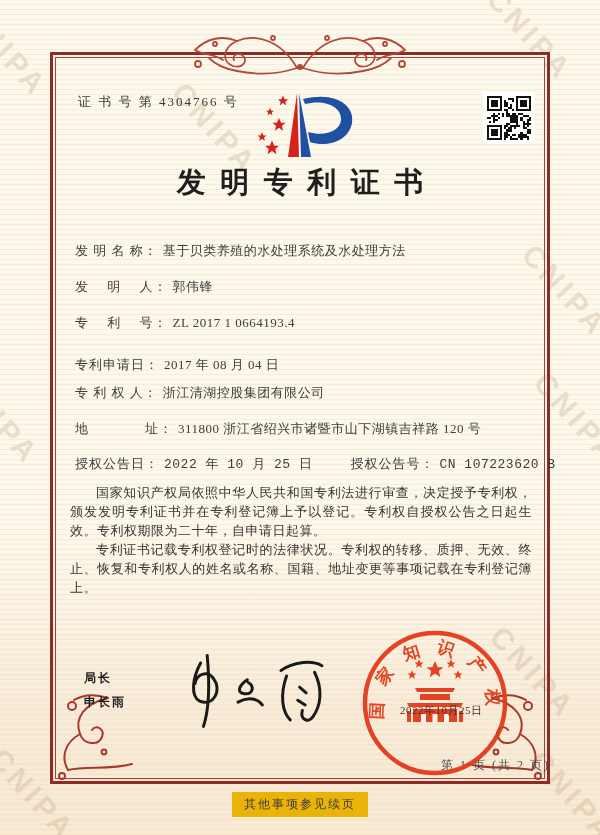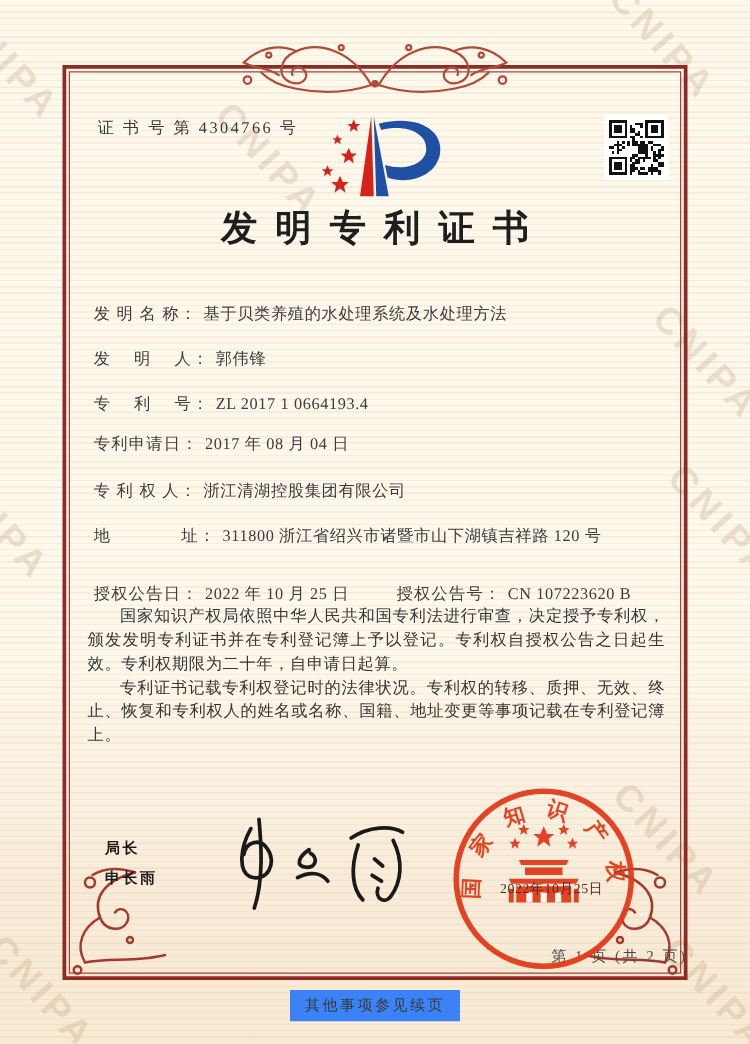--- a/index.html
+++ b/index.html
@@ -36,21 +36,21 @@
           font-size:12px;font-weight:600;color:#1c1c1c;letter-spacing:2px;}
   .signer.t{top:670px;} .signer.n{top:694px;font-family:Liberation Serif, serif;}
   .signature{position:absolute;left:172px;top:648px;width:160px;height:84px;z-index:6;}
   .seal{position:absolute;left:360px;top:628px;width:150px;height:150px;z-index:7;opacity:.95;}
   .seal text{font-family:"Liberation Serif","DejaVu Serif",serif;}
   .seal .arc-text{font-size:17px;font-weight:bold;fill:#e33b1a;letter-spacing:15px;}
   .seal .seal-date{font-size:11px;fill:#47231c;letter-spacing:.5px;}
   .page-info{position:absolute;left:50px;top:757px;width:500px;text-align:right;
              font-size:12px;color:#4c4c4c;letter-spacing:2px;z-index:4;}
   .footer-note{position:absolute;left:50%;top:792px;transform:translateX(-50%);
-               background:#3b82f6;padding:4px 12px;font-size:12px;color:#3a3a3a;
+               background:#eab308;padding:4px 12px;font-size:12px;color:#3a3a3a;
                letter-spacing:2px;z-index:4;white-space:nowrap;}
 </style>
 </head>
 <body>
 
 <div class="page">
 
   <span class="wm" style="left:-20px;top:-2px;">CNIPA</span>
   <span class="wm" style="left:190px;top:76px;">CNIPA</span>
   <span class="wm" style="left:505px;top:-18px;">CNIPA</span>
@@ -246,30 +246,30 @@
 
   <div class="row" style="top:242px;text-align:right;">
     <span class="lbl">发 明 名 称：</span><span class="val">基于贝类养殖的水处理系统及水处理方法</span>
   </div>
   <div class="row" style="top:278px;">
     <span class="lbl">发　 明　 人：</span><span class="val">郭伟锋</span>
   </div>
   <div class="row" style="top:314px;">
     <span class="lbl">专　 利　 号：</span><span class="val">ZL 2017 1 0664193.4</span>
   </div>
-  <div class="row" style="top:346px;">
+  <div class="row" style="top:356px;">
     <span class="lbl">专利申请日：</span><span class="val">2017 年 08 月 04 日</span>
   </div>
   <div class="row" style="top:384px;">
     <span class="lbl">专 利 权 人：</span><span class="val">浙江清湖控股集团有限公司</span>
   </div>
   <div class="row" style="top:420px;">
     <span class="lbl">地　　　　址：</span><span class="val">311800 浙江省绍兴市诸暨市山下湖镇吉祥路 120 号</span>
   </div>
-  <div class="row" style="top:466px;">
+  <div class="row" style="top:455px;font-family:Liberation Mono, monospace;">
     <span class="lbl">授权公告日：</span><span class="val">2022 年 10 月 25 日</span><span class="lbl pair2">授权公告号：</span><span class="val">CN 107223620 B</span>
   </div>
 
   <div class="paras">
     <p>国家知识产权局依照中华人民共和国专利法进行审查，决定授予专利权，颁发发明专利证书并在专利登记簿上予以登记。专利权自授权公告之日起生效。专利权期限为二十年，自申请日起算。</p>
     <p>专利证书记载专利权登记时的法律状况。专利权的转移、质押、无效、终止、恢复和专利权人的姓名或名称、国籍、地址变更等事项记载在专利登记簿上。</p>
   </div>
 
   <div class="signer t">局长</div>
   <div class="signer n">申长雨</div>

